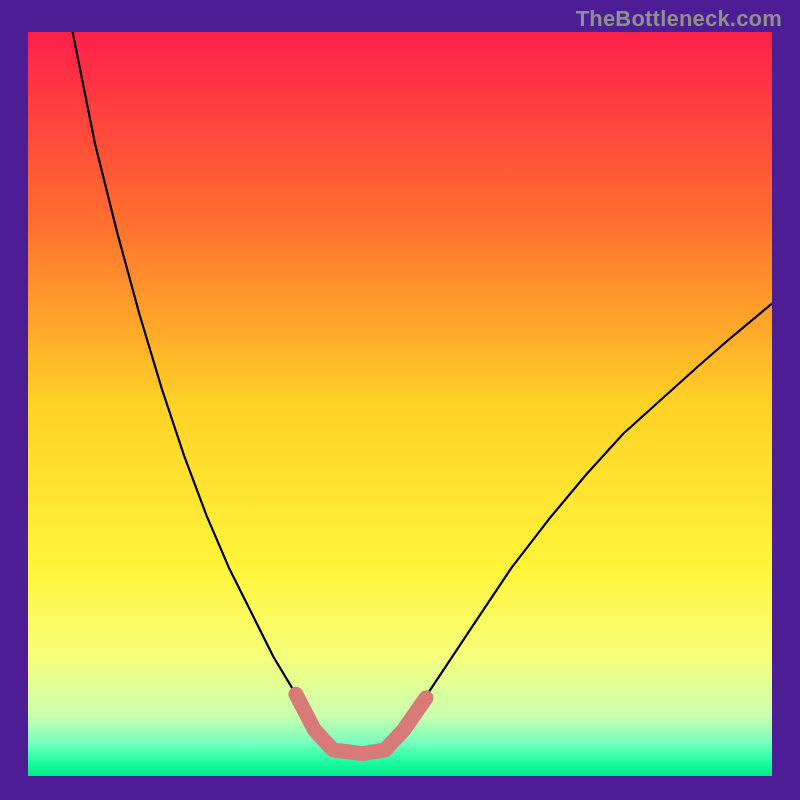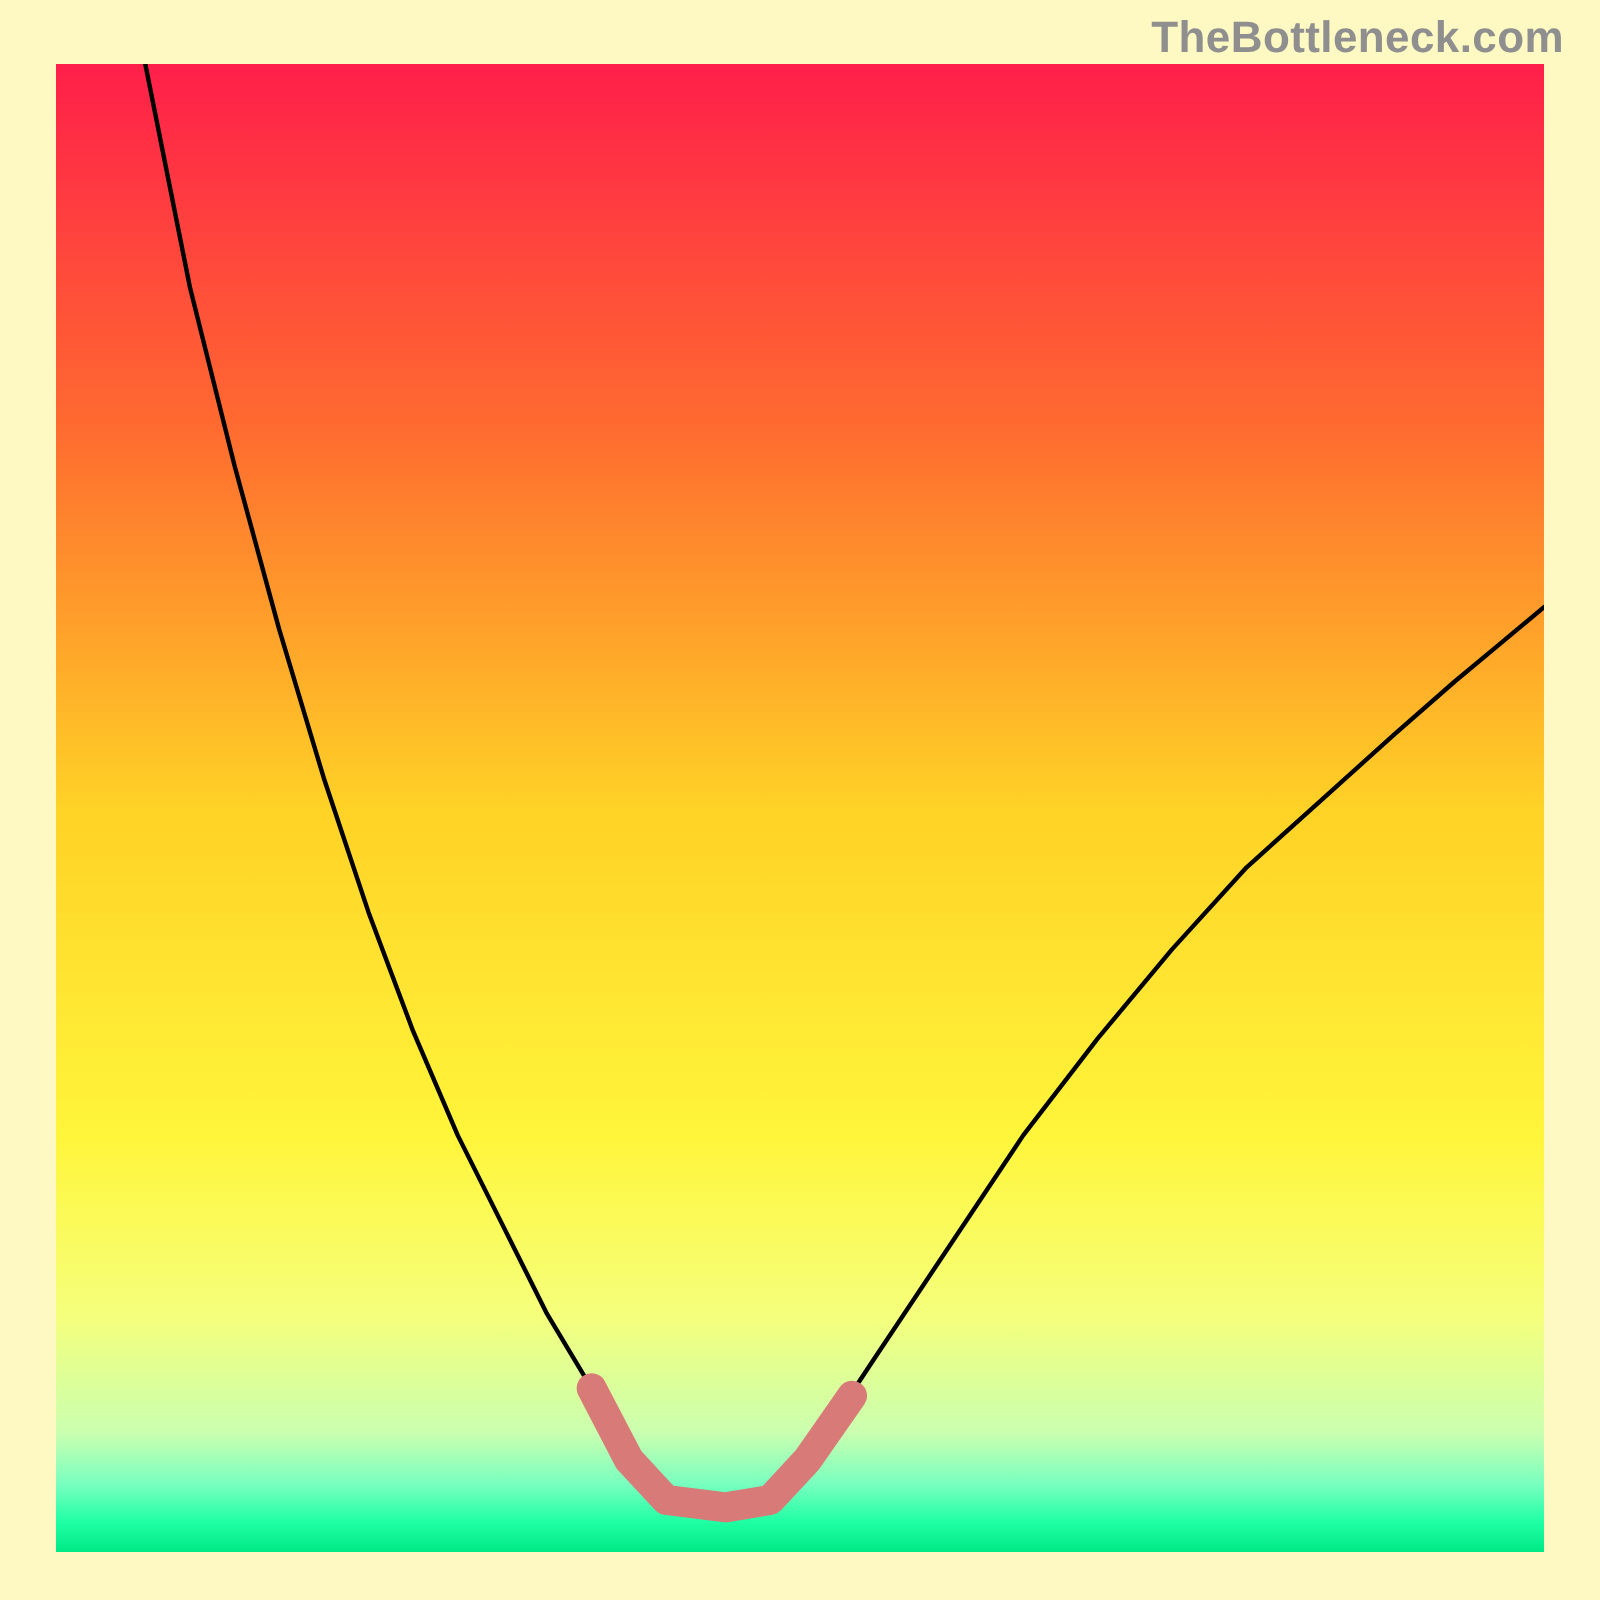--- a/index.html
+++ b/index.html
@@ -7,21 +7,21 @@
     padding: 0;
     width: 800px;
     height: 800px;
     background: #000;
     overflow: hidden;
   }
   .container {
     position: relative;
     width: 800px;
     height: 800px;
-    background: #fef9c3;
+    background: #4c1d95;
   }
   .watermark {
     position: absolute;
     top: 6px;
     right: 18px;
     font-family: Arial, Helvetica, sans-serif;
     font-size: 22px;
     font-weight: 600;
     color: #8f8f8f;
     z-index: 50;

